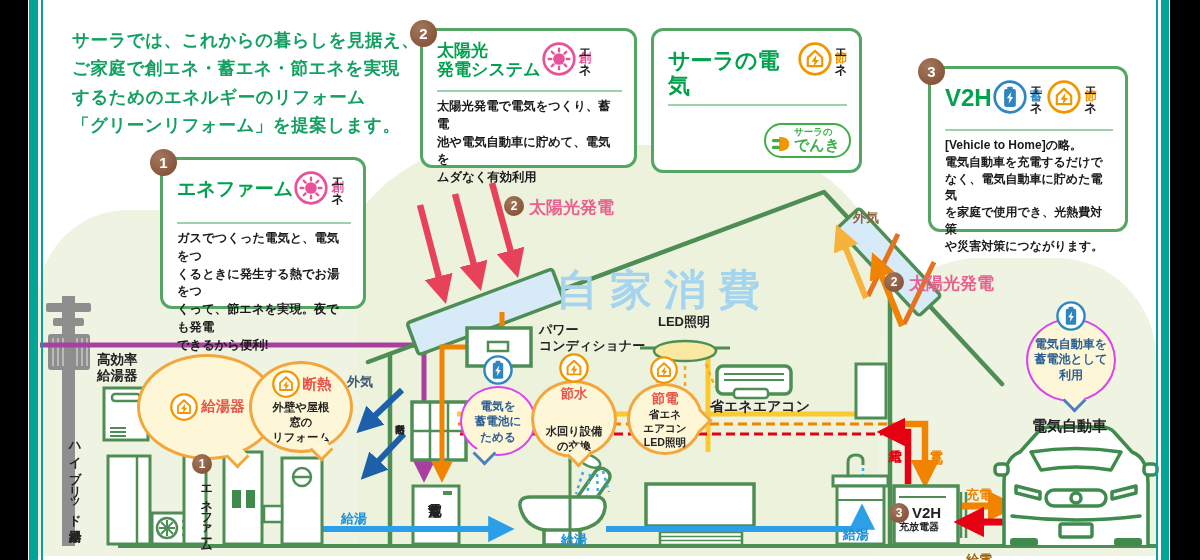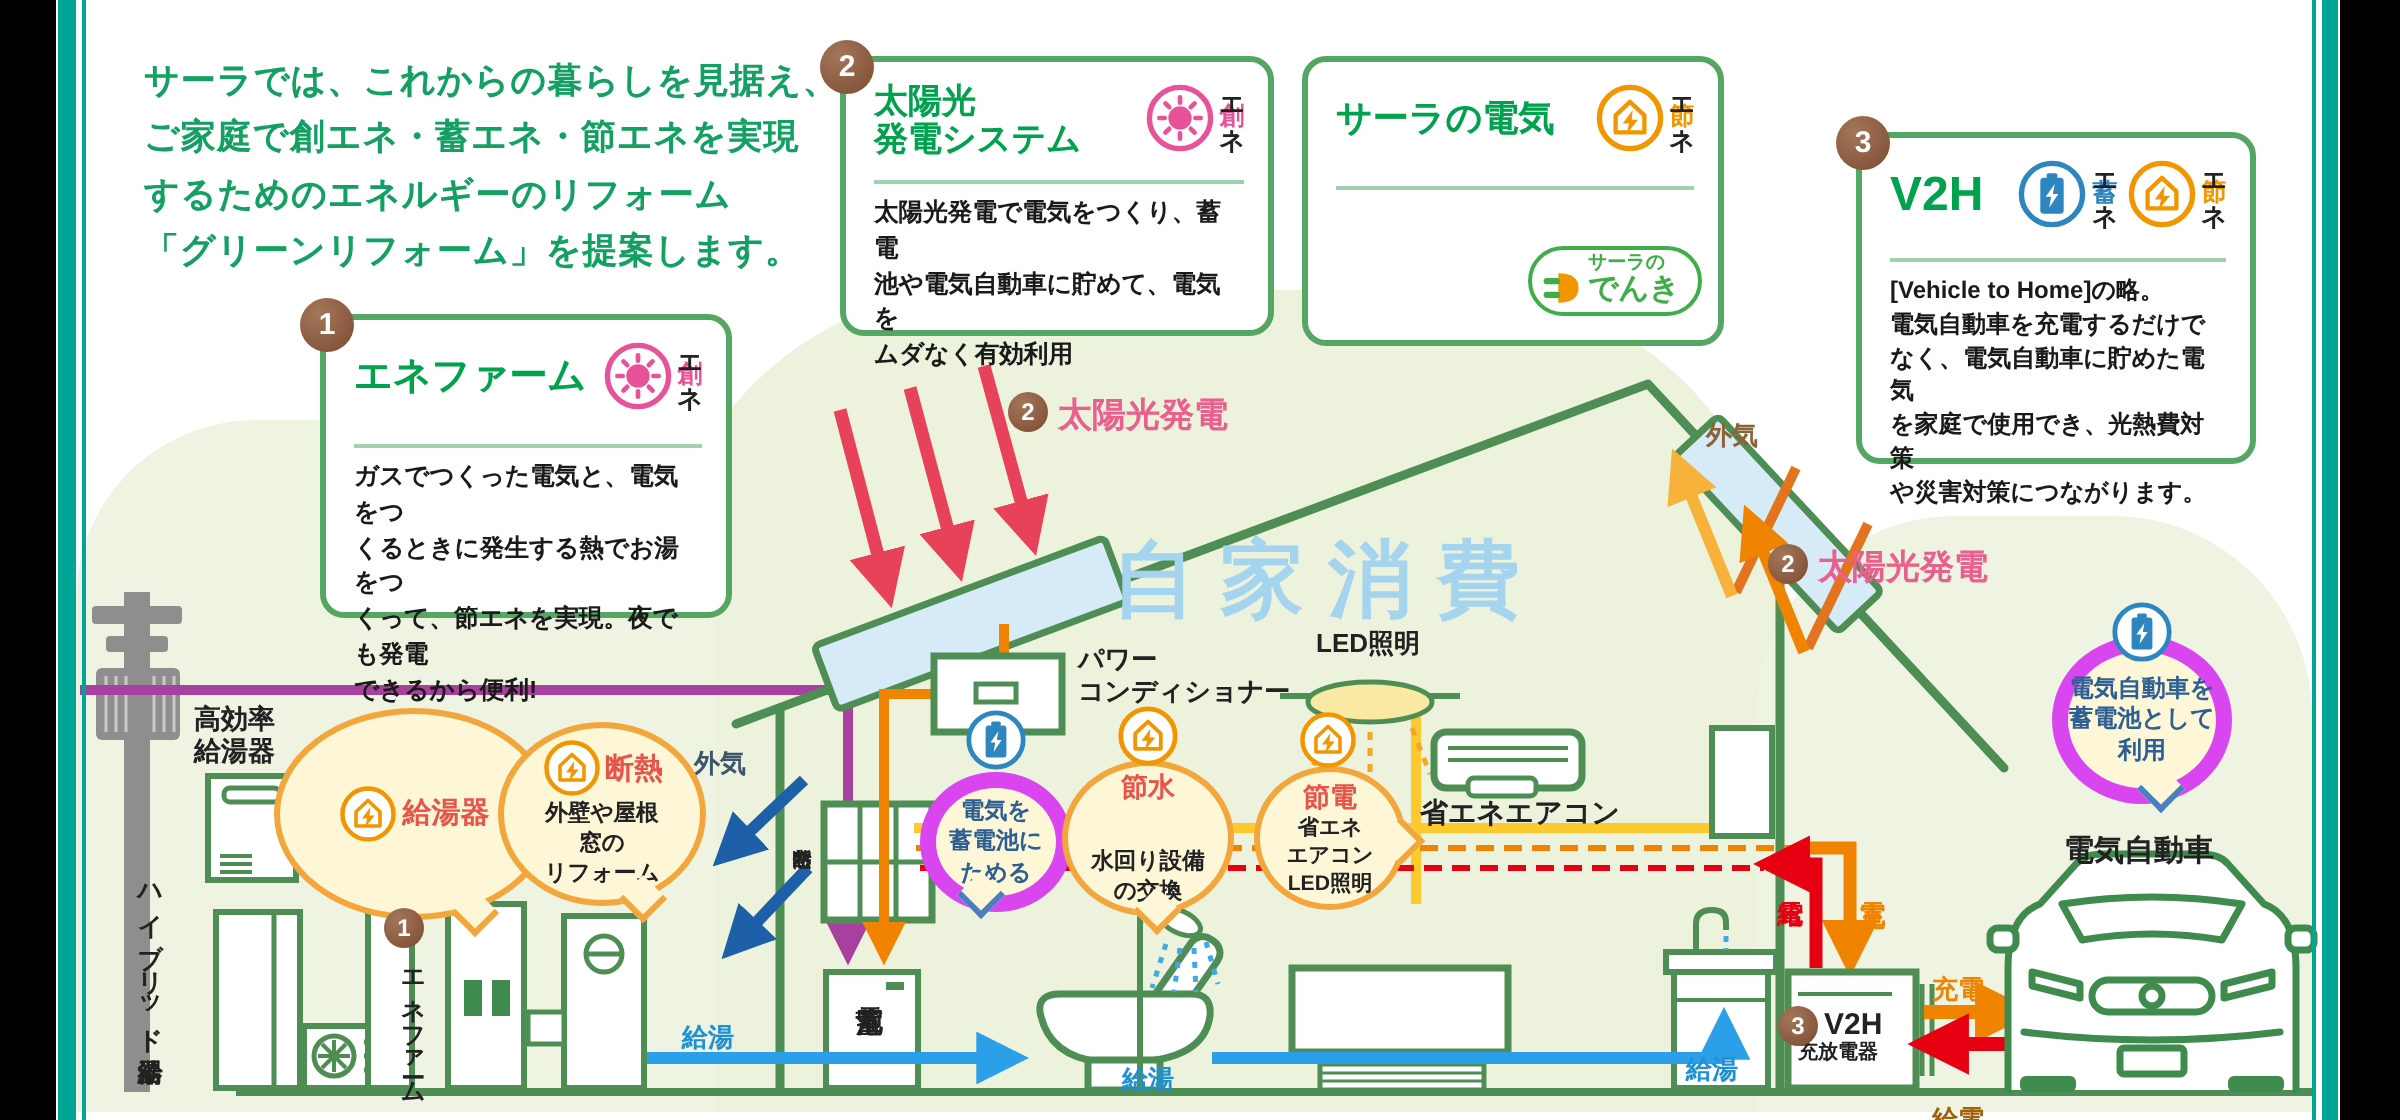--- a/index.html
+++ b/index.html
@@ -12,41 +12,41 @@
   
   .intro{position:absolute;left:72px;top:26px;width:356px;font-size:17.5px;font-weight:bold;
     color:#13a062;line-height:1.62;letter-spacing:.5px;white-space:pre-line;z-index:2;}
   
   .card{position:absolute;background:#fff;border:3px solid #55a563;border-radius:12px;z-index:2;
     padding:10px 12px 8px 14px;box-sizing:border-box;}
   .numbadge,.nb-sm{border-radius:50%;background:radial-gradient(circle at 35% 30%,#a3765a,#7c4b31);
     color:#fff;display:flex;align-items:center;justify-content:center;font-weight:bold;z-index:3;}
   .numbadge{position:absolute;left:-13px;top:-11px;width:27px;height:27px;font-size:15px;}
   .nb-sm{position:absolute;width:20px;height:20px;font-size:12px;}
-  .crow{display:flex;align-items:flex-start;justify-content:space-between;}
+  .crow{display:flex;align-items:flex-start;justify-content:flex-start;}
   .ctitle{color:#00a24e;font-weight:bold;line-height:1.12;white-space:pre-line;}
   .chr{height:2px;background:#9ed1ad;margin:6px 0 6px 0;}
   .cbody{font-size:12.3px;font-weight:bold;color:#1a1a1a;line-height:1.45;white-space:pre-line;}
   .ebadge{display:flex;align-items:flex-start;gap:2px;}
   .ebadge .eicon{width:36px;height:36px;display:block;}
   .ebadge .eicon svg{width:100%;height:100%;}
   .vtxt{writing-mode:vertical-rl;font-size:12.5px;font-weight:bold;color:#222;line-height:1;height:46px;}
   .c-pink{color:#e85298;} .c-orange{color:#f29600;} .c-blue:{color:#2e86c1;}
   .c-blue2{color:#2e86c1;}
   .denki-logo{position:absolute;right:8px;bottom:12px;border:2.5px solid #3fae49;border-radius:22px;
     padding:2px 9px 3px 28px;background:#fff;}
   .denki-logo .plug{position:absolute;left:4px;top:8px;width:22px;height:22px;}
   .denki-logo .plug svg{width:100%;height:100%;}
   .dl1{font-size:9.5px;font-weight:bold;color:#3fae49;line-height:1;}
   .dl2{font-size:15px;font-weight:bold;color:#3fae49;line-height:1.1;}
   
   .bubble{position:absolute;background:#fdf7d7;border-radius:50%;display:flex;flex-direction:column;
     align-items:center;justify-content:center;text-align:center;z-index:2;box-sizing:border-box;}
   .b-orange{border:3px solid #f2a63b;--bc:#f2a63b;}
-  .b-blue{border:8px solid #d946ef;justify-content:center;--bc:#4a7fc1;}
+  .b-blue{border:2px solid #d946ef;justify-content:center;--bc:#4a7fc1;}
   .tail{position:absolute;width:14px;height:14px;background:#fdf7d7;transform:rotate(45deg);}
   .tail-d{border-right:3px solid var(--bc);border-bottom:3px solid var(--bc);}
   .tail-r{border-top:3px solid var(--bc);border-right:3px solid var(--bc);}
   .brow{display:flex;align-items:center;gap:2px;margin-bottom:1px;}
   .bicon-inline{width:30px;height:30px;display:block;}
   .bicon-inline svg{width:100%;height:100%;}
   .btitle{font-size:14.5px;font-weight:bold;color:#e8544a;}
   .btitle.sm{font-size:13.5px;}
   .bbody{font-size:11.3px;font-weight:bold;color:#222;line-height:1.3;white-space:pre-line;}
   .bbody.xs{font-size:10.6px;}
@@ -337,21 +337,21 @@
     </span>
   </div>
   <div class="chr" style="margin-top:3px;"></div>
   <div class="cbody">太陽光発電で電気をつくり、蓄電
 池や電気自動車に貯めて、電気を
 ムダなく有効利用</div>
 </div>
 
 <div class="card" style="left:651px;top:28px;width:211px;height:145px;">
   <div class="crow">
-    <div class="ctitle" style="font-size:18px;margin-top:8px;">サーラの電気</div>
+    <div class="ctitle" style="font-size:22px;margin-top:8px;">サーラの電気</div>
     <span class="ebadge">
       <span class="eicon"><svg viewBox="0 0 40 40">
               <circle cx="20" cy="20" r="17" fill="#fff" stroke="#f29600" stroke-width="3"></circle>
               <path d="M12 18.5 L20 11 L28 18.5 L28 28 L12 28 Z" fill="none" stroke="#f29600" stroke-width="2.4" stroke-linejoin="round"></path>
               <path d="M21.5 15.5 L16 23 L19.5 23 L18 29 L24.5 21 L21 21 Z" fill="#f29600"></path>
             </svg></span>
       <span class="vtxt"><span class="c-orange">節</span><span>エネ</span></span>
     </span>
   </div>
   <div class="chr"></div>

